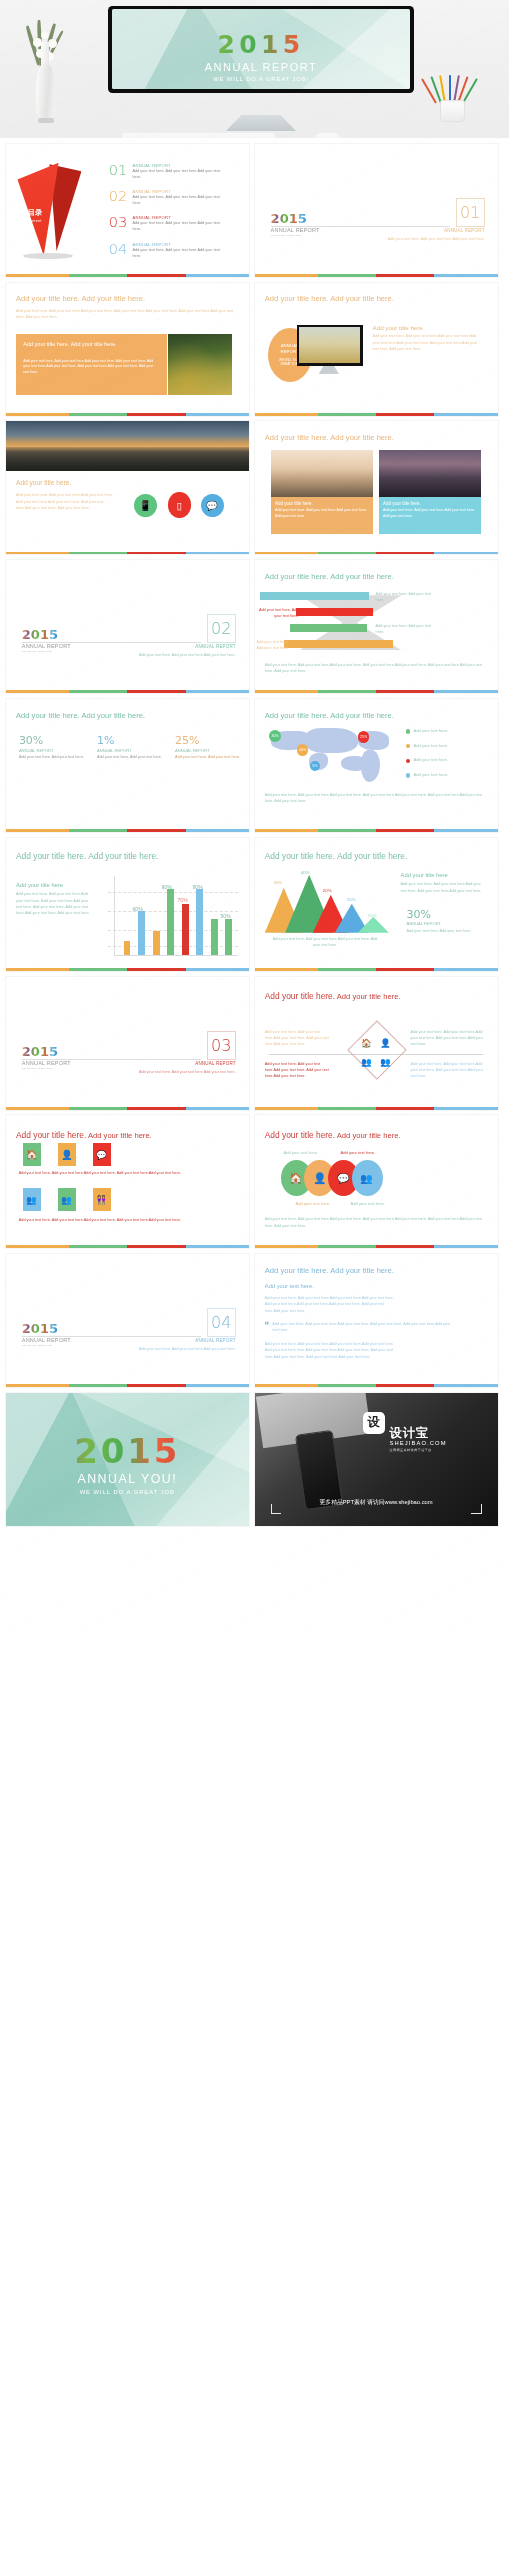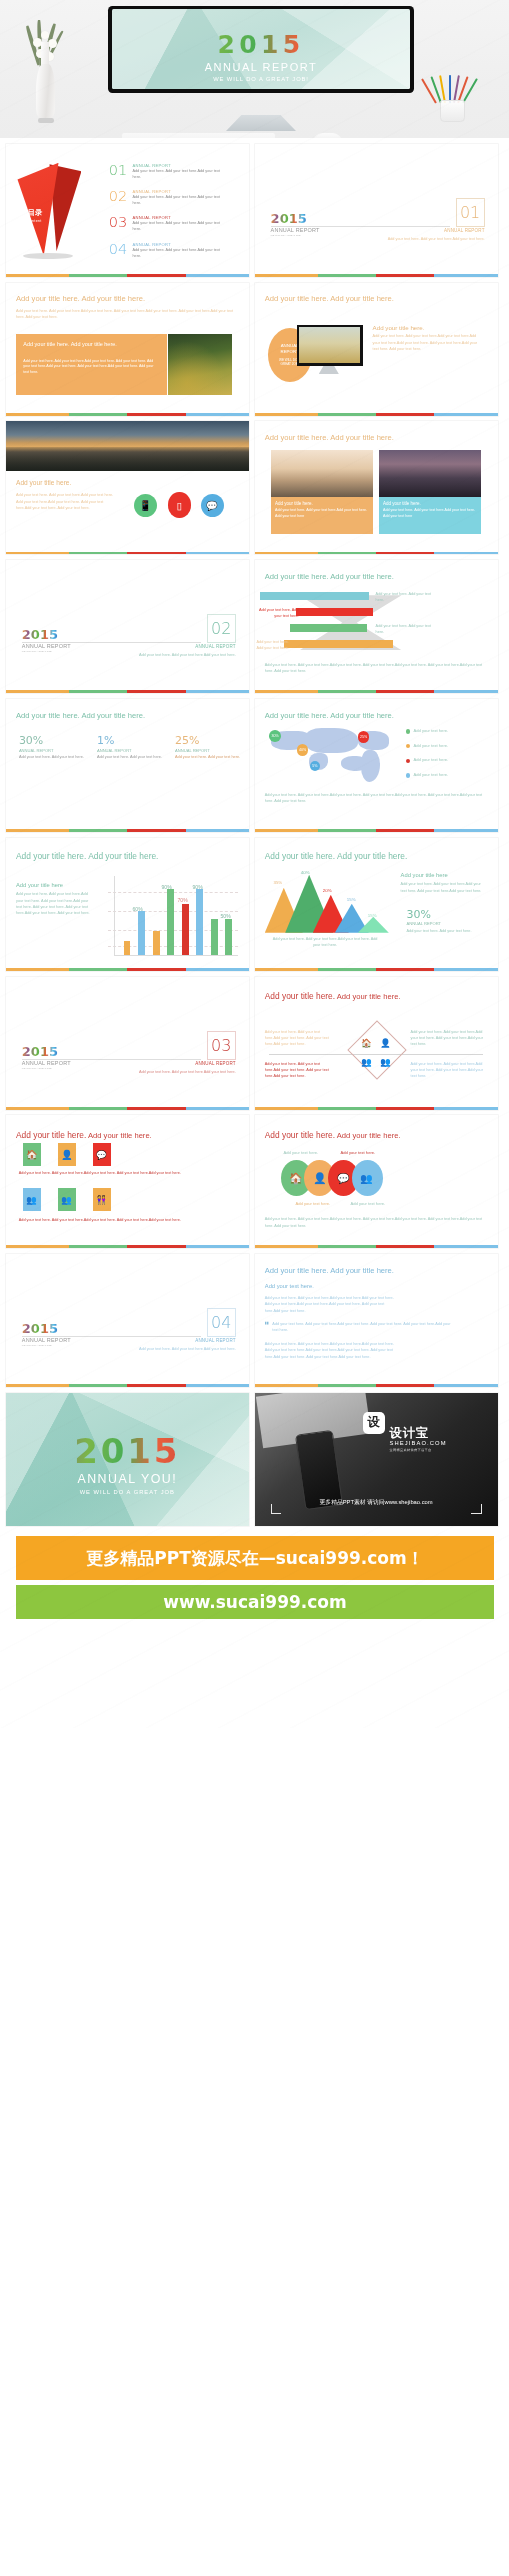--- a/index.html
+++ b/index.html
@@ -742,21 +742,17 @@
         <div class="promo-en">SHEJIBAO.COM</div>
         <div class="promo-tiny">全网精品素材免费下载平台</div>
         <div class="crn" style="left:16px;bottom:11.7px;border-right:none;border-top:none;"></div>
         <div class="crn" style="right:16px;bottom:11.7px;border-left:none;border-top:none;"></div>
         <div class="promo-bottom">更多精品PPT素材 请访问www.shejibao.com</div>
       </div>
     </div>
 
   </div>
 
-  <div class="footer-promo">
-    <div class="fp-orange">更多精品PPT资源尽在—sucai999.com！</div>
-    <div class="fp-green">www.sucai999.com</div>
-  </div>
   <div class="footer-tail"></div>
 
   <div class="wm"></div>
 </div>
 
 
 </body></html>

